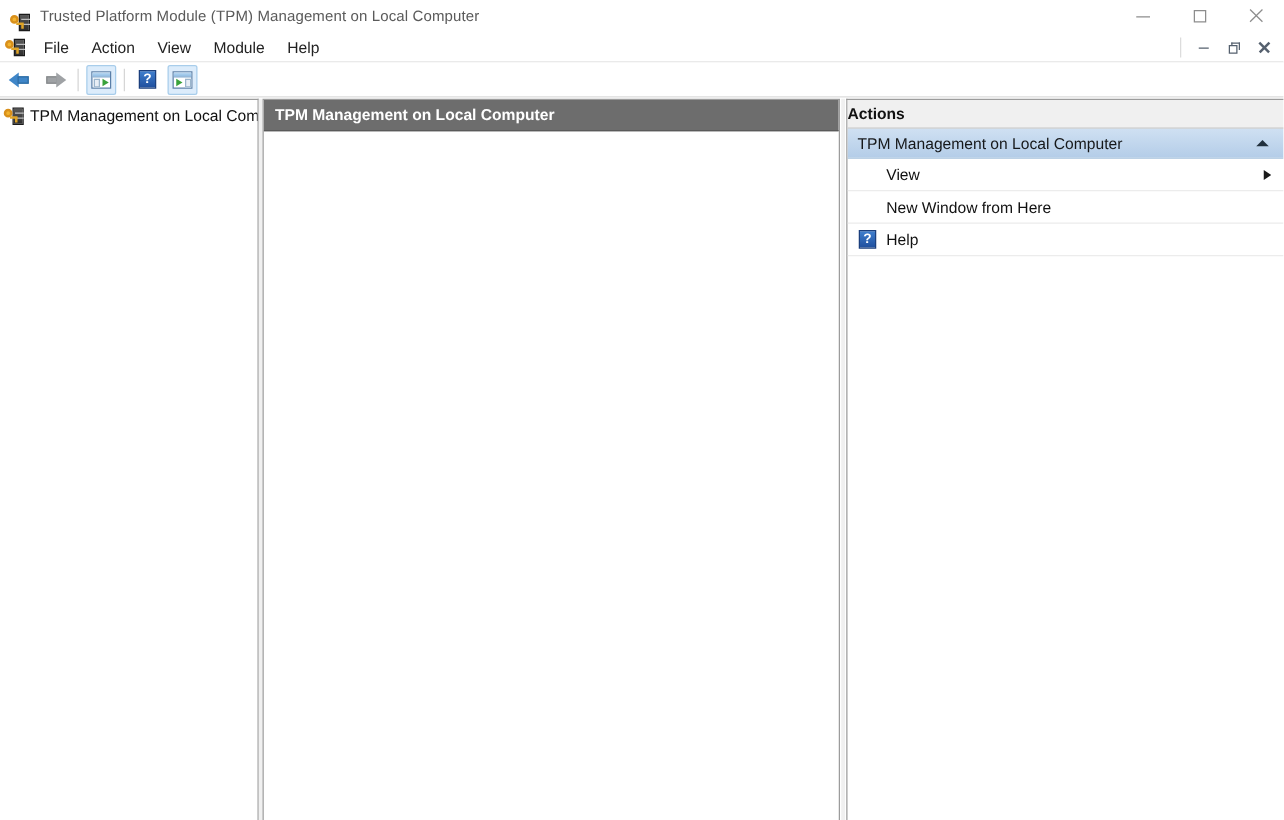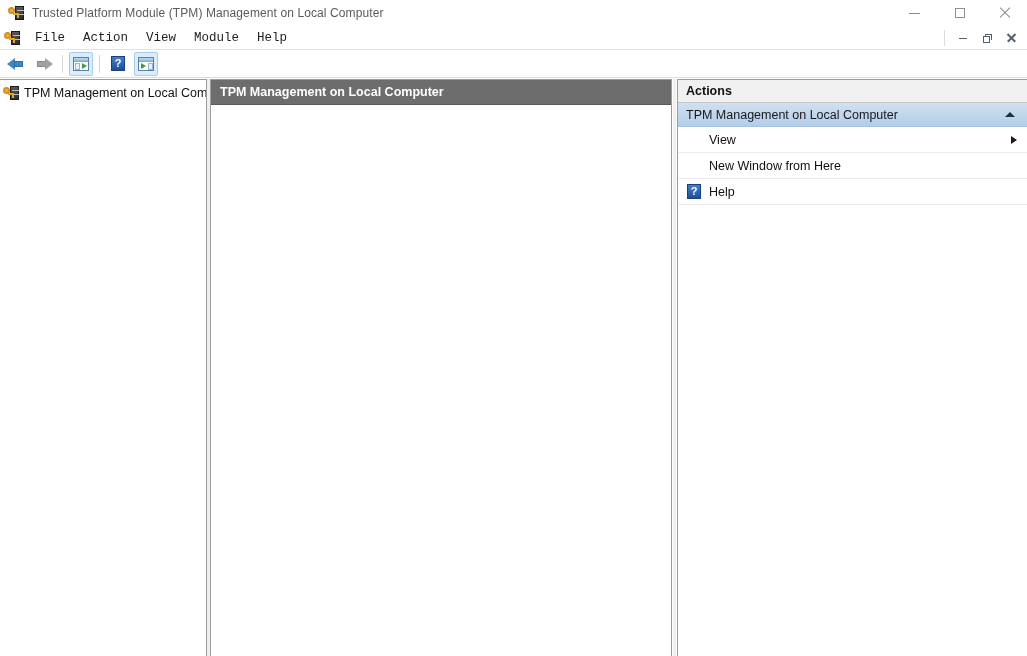--- a/index.html
+++ b/index.html
@@ -15,21 +15,21 @@
     width: 1027px; height: 656px;
     background: #ffffff;
     overflow: hidden;
   }
 
   
   .titlebar {
     position: absolute; left: 0; top: 0;
     width: 1027px; height: 26px;
     background: #ffffff;
-    display: flex; align-items: center;
+    display: flex; align-items: flex-end;
   }
   .titlebar-icon {
     width: 16px; height: 16px;
     margin-left: 8px; margin-right: 8px;
     position: relative; flex: none;
   }
   .tpm-icon-chip {
     position: absolute; right: 0; top: 1px;
     width: 9px; height: 14px;
     background: linear-gradient(180deg,#585858 0%, #2e2e2e 100%);
@@ -96,21 +96,20 @@
   .wc-close::after  { transform: rotate(-45deg); }
 
   
   .menubar {
     position: absolute; left: 0; top: 26px;
     width: 1027px; height: 24px;
     background: #ffffff;
     display: flex; align-items: center;
     border-bottom: 1px solid #e3e3e3;
     box-sizing: border-box;
-    font-family: Liberation Mono, monospace;
   }
   .menubar-icon {
     width: 16px; height: 16px;
     margin-left: 4px; margin-right: 6px;
     position: relative; flex: none;
   }
   .menu-item {
     font-size: 12.5px; color: #222222;
     padding: 2px 9px;
     line-height: 16px;
@@ -333,21 +332,21 @@
     overflow: hidden;
   }
   .actions-header {
     height: 22px;
     background: #f0f0f0;
     border-bottom: 1px solid #c6c6c6;
     display: flex; align-items: center;
   }
   .actions-header-title {
     font-size: 12.5px; font-weight: bold; color: #111111;
-    padding-left: 8px;
+    padding-left: 0;
   }
   .actions-section {
     height: 23px;
     background: linear-gradient(180deg,#cfe0f2 0%, #b4cde8 100%);
     border-bottom: 1px solid #a6c2dd;
     display: flex; align-items: center;
     justify-content: space-between;
   }
   .actions-section-title {
     font-size: 12.5px; color: #16181a;

